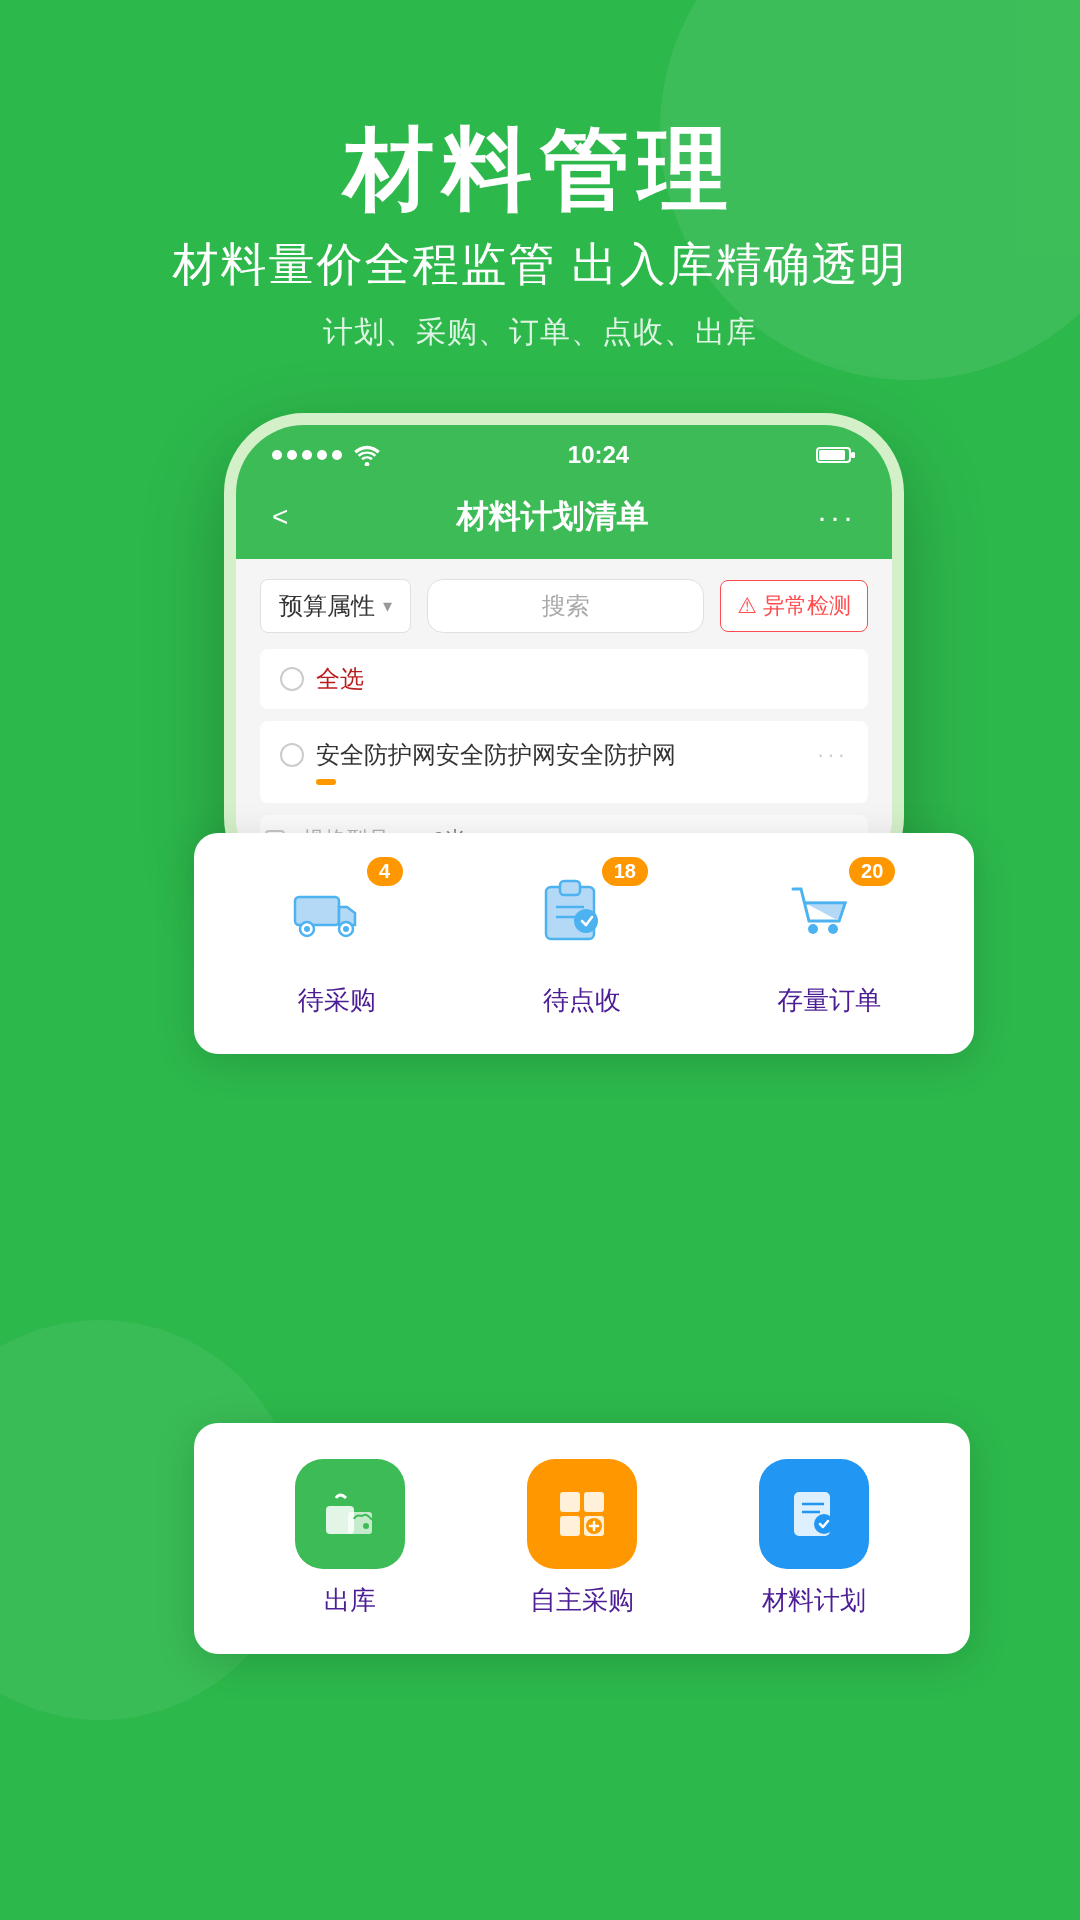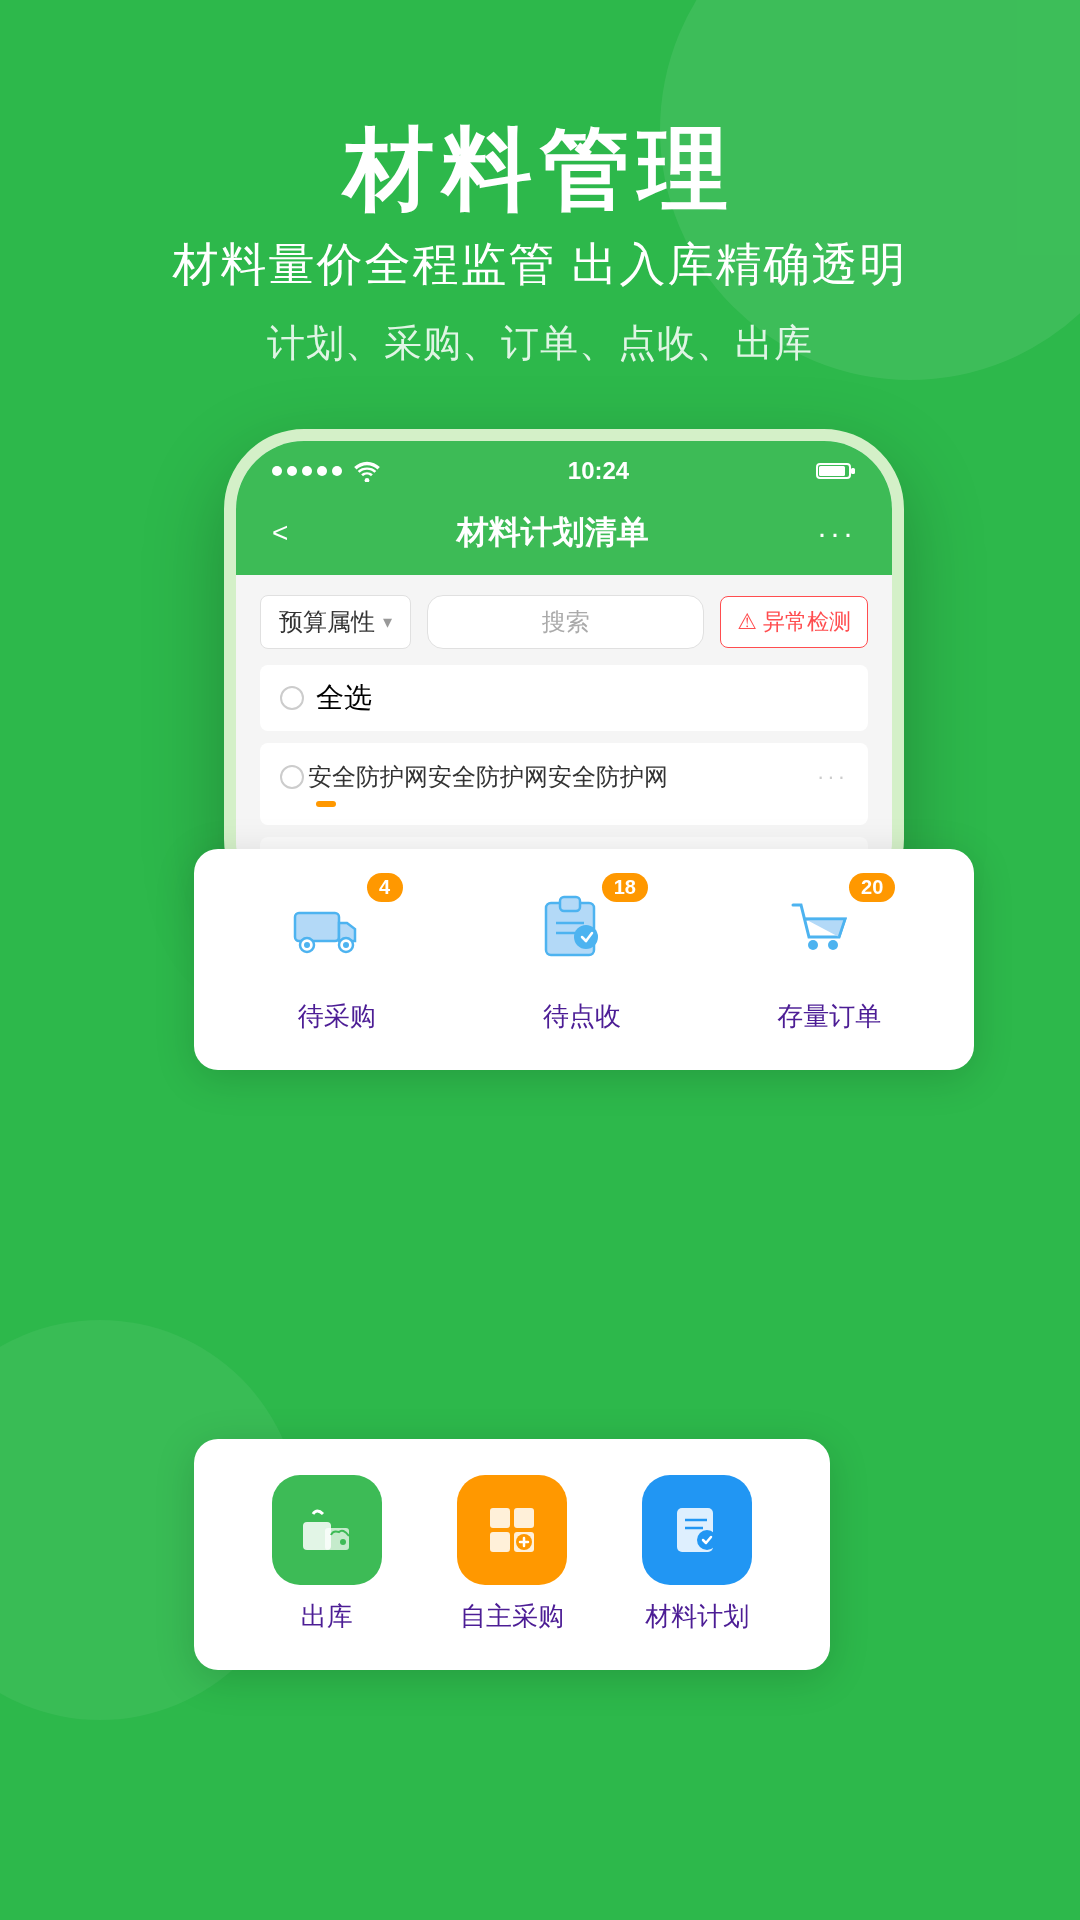--- a/index.html
+++ b/index.html
@@ -48,23 +48,23 @@
     }
     .sub-title-1 {
       color: #fff;
       font-size: 46px;
       font-weight: 500;
       margin-top: 15px;
       letter-spacing: 2px;
     }
     .sub-title-2 {
       color: rgba(255,255,255,0.85);
-      font-size: 38px;
+      font-size: 30px;
       font-weight: 400;
-      margin-top: 22px;
+      margin-top: 16px;
       letter-spacing: 1px;
     }
 
     
     .phone-mockup-area {
       position: relative;
       z-index: 10;
       margin-top: 60px;
       display: flex;
       justify-content: center;
@@ -197,40 +197,40 @@
       border-radius: 8px;
       margin-bottom: 12px;
     }
     .radio-circle {
       width: 24px;
       height: 24px;
       border: 2px solid #ccc;
       border-radius: 50%;
     }
     .select-all-text {
-      font-size: 28px;
-      color: #000000;
+      font-size: 24px;
+      color: #b91c1c;
     }
 
     
     .list-item {
       background: #fff;
       border-radius: 8px;
       padding: 18px 20px;
       margin-bottom: 12px;
     }
     .list-item-header {
       display: flex;
       align-items: center;
       justify-content: space-between;
     }
     .item-title-row {
       display: flex;
       align-items: center;
-      gap: 4px;
+      gap: 12px;
     }
     .item-title {
       font-size: 24px;
       color: #333;
     }
     .item-more {
       color: #ccc;
       font-size: 22px;
       letter-spacing: 3px;
     }
@@ -246,21 +246,21 @@
       box-shadow: 0 8px 40px rgba(0,0,0,0.15);
       padding: 36px 20px;
       display: flex;
       justify-content: space-around;
       z-index: 20;
     }
     .floating-card-bottom {
       position: absolute;
       left: -30px;
       top: 1010px;
-      width: 636px;
+      width: 776px;
       background: #fff;
       border-radius: 24px;
       box-shadow: 0 8px 40px rgba(0,0,0,0.15);
       padding: 36px 40px;
       display: flex;
       justify-content: space-around;
       z-index: 20;
     }
 
     .action-item {

